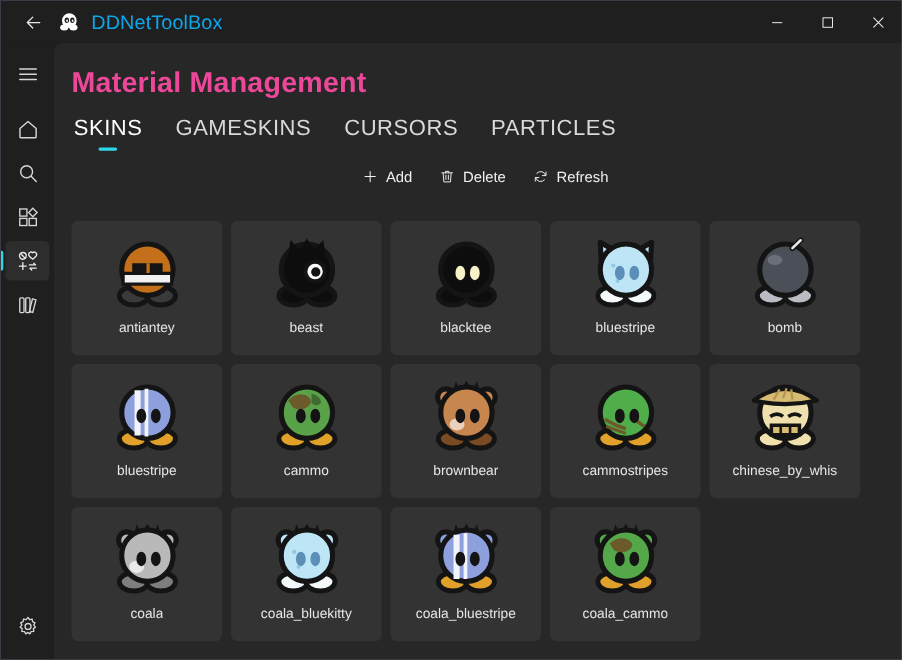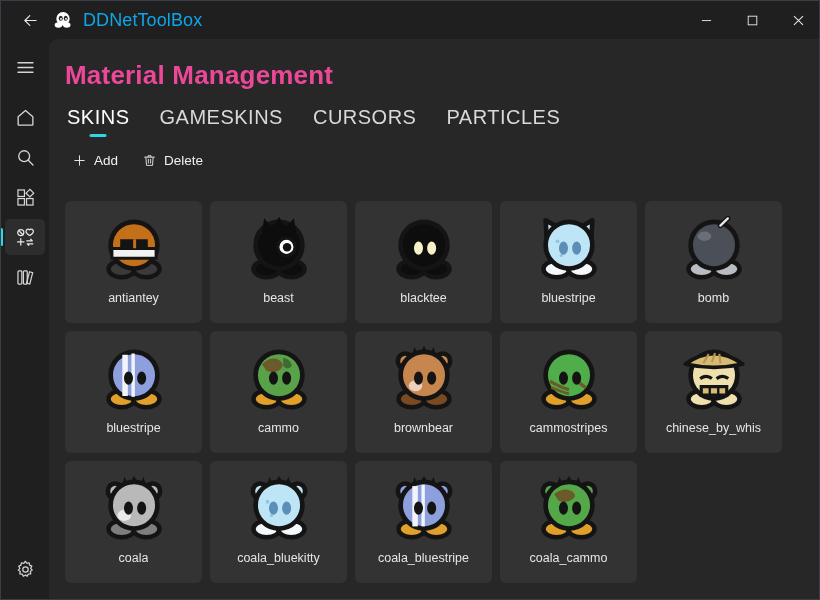--- a/index.html
+++ b/index.html
@@ -107,20 +107,21 @@
     left: 50%; transform: translateX(-50%);
     bottom: 2px; width: 17px; height: 3px;
     border-radius: 2px; background: #2fd6e8;
   }
 
   
   .toolbar {
     display: flex; align-items: center;
     margin: 6px 0 0 12px;
     gap: 2px;
+    justify-content: center;
   }
   .tb-btn {
     display: flex; align-items: center; gap: 7px;
     height: 30px; padding: 0 11px;
     border-radius: 4px;
     color: #f0f0f0; font-size: 13.5px;
   }
   .tb-btn svg { width: 15px; height: 15px; }
 
   
@@ -275,20 +276,28 @@
         <span>Add</span>
       </div>
       <div class="tb-btn">
         <svg viewBox="0 0 24 24" fill="none" stroke="#f0f0f0" stroke-width="1.4">
           <path d="M4.2 6.6h15.6M9.6 6.6V4.4h4.8v2.2" stroke-linecap="round"></path>
           <path d="M6.2 6.6l1 13.2h9.6l1-13.2" stroke-linejoin="round"></path>
           <path d="M10.2 10v6.2M13.8 10v6.2" stroke-linecap="round"></path>
         </svg>
         <span>Delete</span>
       </div>
+      <div class="tb-btn">
+        <svg viewBox="0 0 24 24" fill="none" stroke="#f0f0f0" stroke-width="1.4">
+          <path d="M19.4 10.6A7.6 7.6 0 006.4 7.2" stroke-linecap="round"></path>
+          <path d="M4.6 13.4a7.6 7.6 0 0013 3.4" stroke-linecap="round"></path>
+          <path d="M19.8 5.4v5.2h-5.2M4.2 18.6v-5.2h5.2" stroke-linecap="round" stroke-linejoin="round"></path>
+        </svg>
+        <span>Refresh</span>
+      </div>
     </div>
 
     <div class="grid-wrap">
       <div class="grid" id="grid">
           <div class="card">
             <div class="thumb">
               <svg viewBox="0 0 32 32">
 
     <ellipse cx="10.2" cy="25.4" rx="6.2" ry="3.9" fill="#3a3a3a" stroke="#141414" stroke-width="2.1"></ellipse>
     <ellipse cx="21.8" cy="25.4" rx="6.2" ry="3.9" fill="#3a3a3a" stroke="#141414" stroke-width="2.1"></ellipse>

